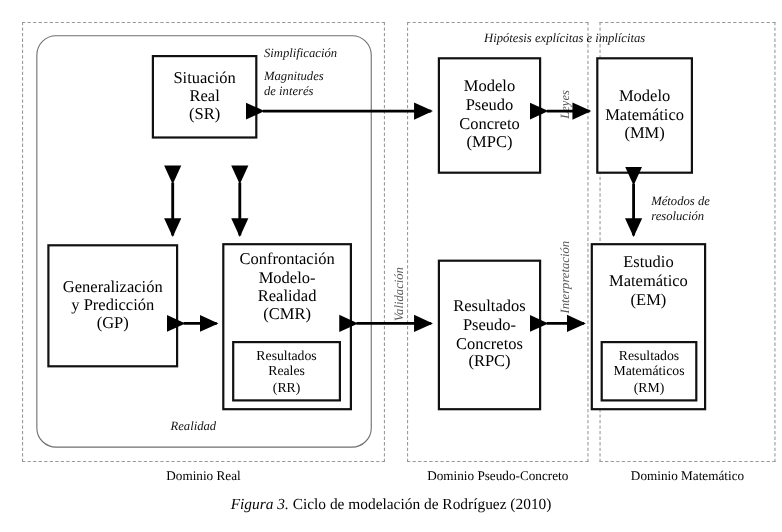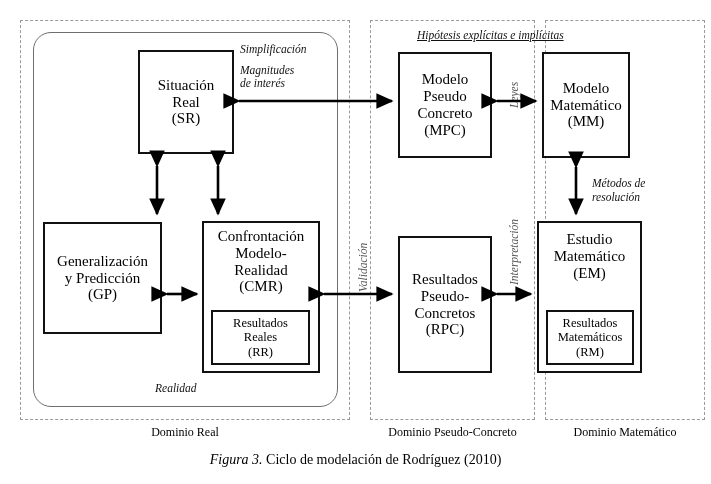--- a/index.html
+++ b/index.html
@@ -47,21 +47,21 @@
   <div class="abs domain" style="left:20px;top:20px;right:auto;width:330px;height:400px;"></div>
 
   <div class="abs domain" style="left:370px;top:20px;width:165px;height:400px;"></div>
 
   <div class="abs domain" style="left:545px;top:20px;width:160px;height:400px;"></div>
 
   <div class="abs rounded" style="left:33px;top:32px;width:305px;height:375px;"></div>
 
   <div class="abs note" style="left:155px;top:381px;">Realidad</div>
 
-  <div class="abs box" style="left:138px;top:50px;width:96px;height:104px;">
+  <div class="abs box" style="left:138px;top:50px;width:96px;height:76px;">
     <span class="ln">Situación</span>
     <span class="ln">Real</span>
     <span class="ln">(SR)</span>
   </div>
 
   <div class="abs box" style="left:43px;top:222px;width:119px;height:112px;">
     <span class="ln">Generalización</span>
     <span class="ln">y Predicción</span>
     <span class="ln">(GP)</span>
   </div>
@@ -108,21 +108,21 @@
   <div class="abs box inner" style="left:546px;top:310px;width:88px;height:55px;">
     <span class="ln">Resultados</span>
     <span class="ln">Matemáticos</span>
     <span class="ln">(RM)</span>
   </div>
 
   <div class="abs note" style="left:240px;top:42px;">Simplificación</div>
   <div class="abs note" style="left:240px;top:63px;">Magnitudes</div>
   <div class="abs note" style="left:240px;top:76px;">de interés</div>
 
-  <div class="abs note" style="left:417px;top:28px;text-decoration:underline;">Hipótesis explícitas e implícitas</div>
+  <div class="abs note" style="left:440px;top:28px;">Hipótesis explícitas e implícitas</div>
 
   <div class="abs note" style="left:592px;top:176px;">Métodos de</div>
   <div class="abs note" style="left:592px;top:190px;">resolución</div>
 
 
   <div class="abs" style="left:508px;top:108px;width:14px;height:0;">
     <div class="vlabel" style="transform:rotate(-90deg);">Leyes</div>
   </div>
 
   <div class="abs" style="left:357px;top:292px;width:14px;height:0;">

